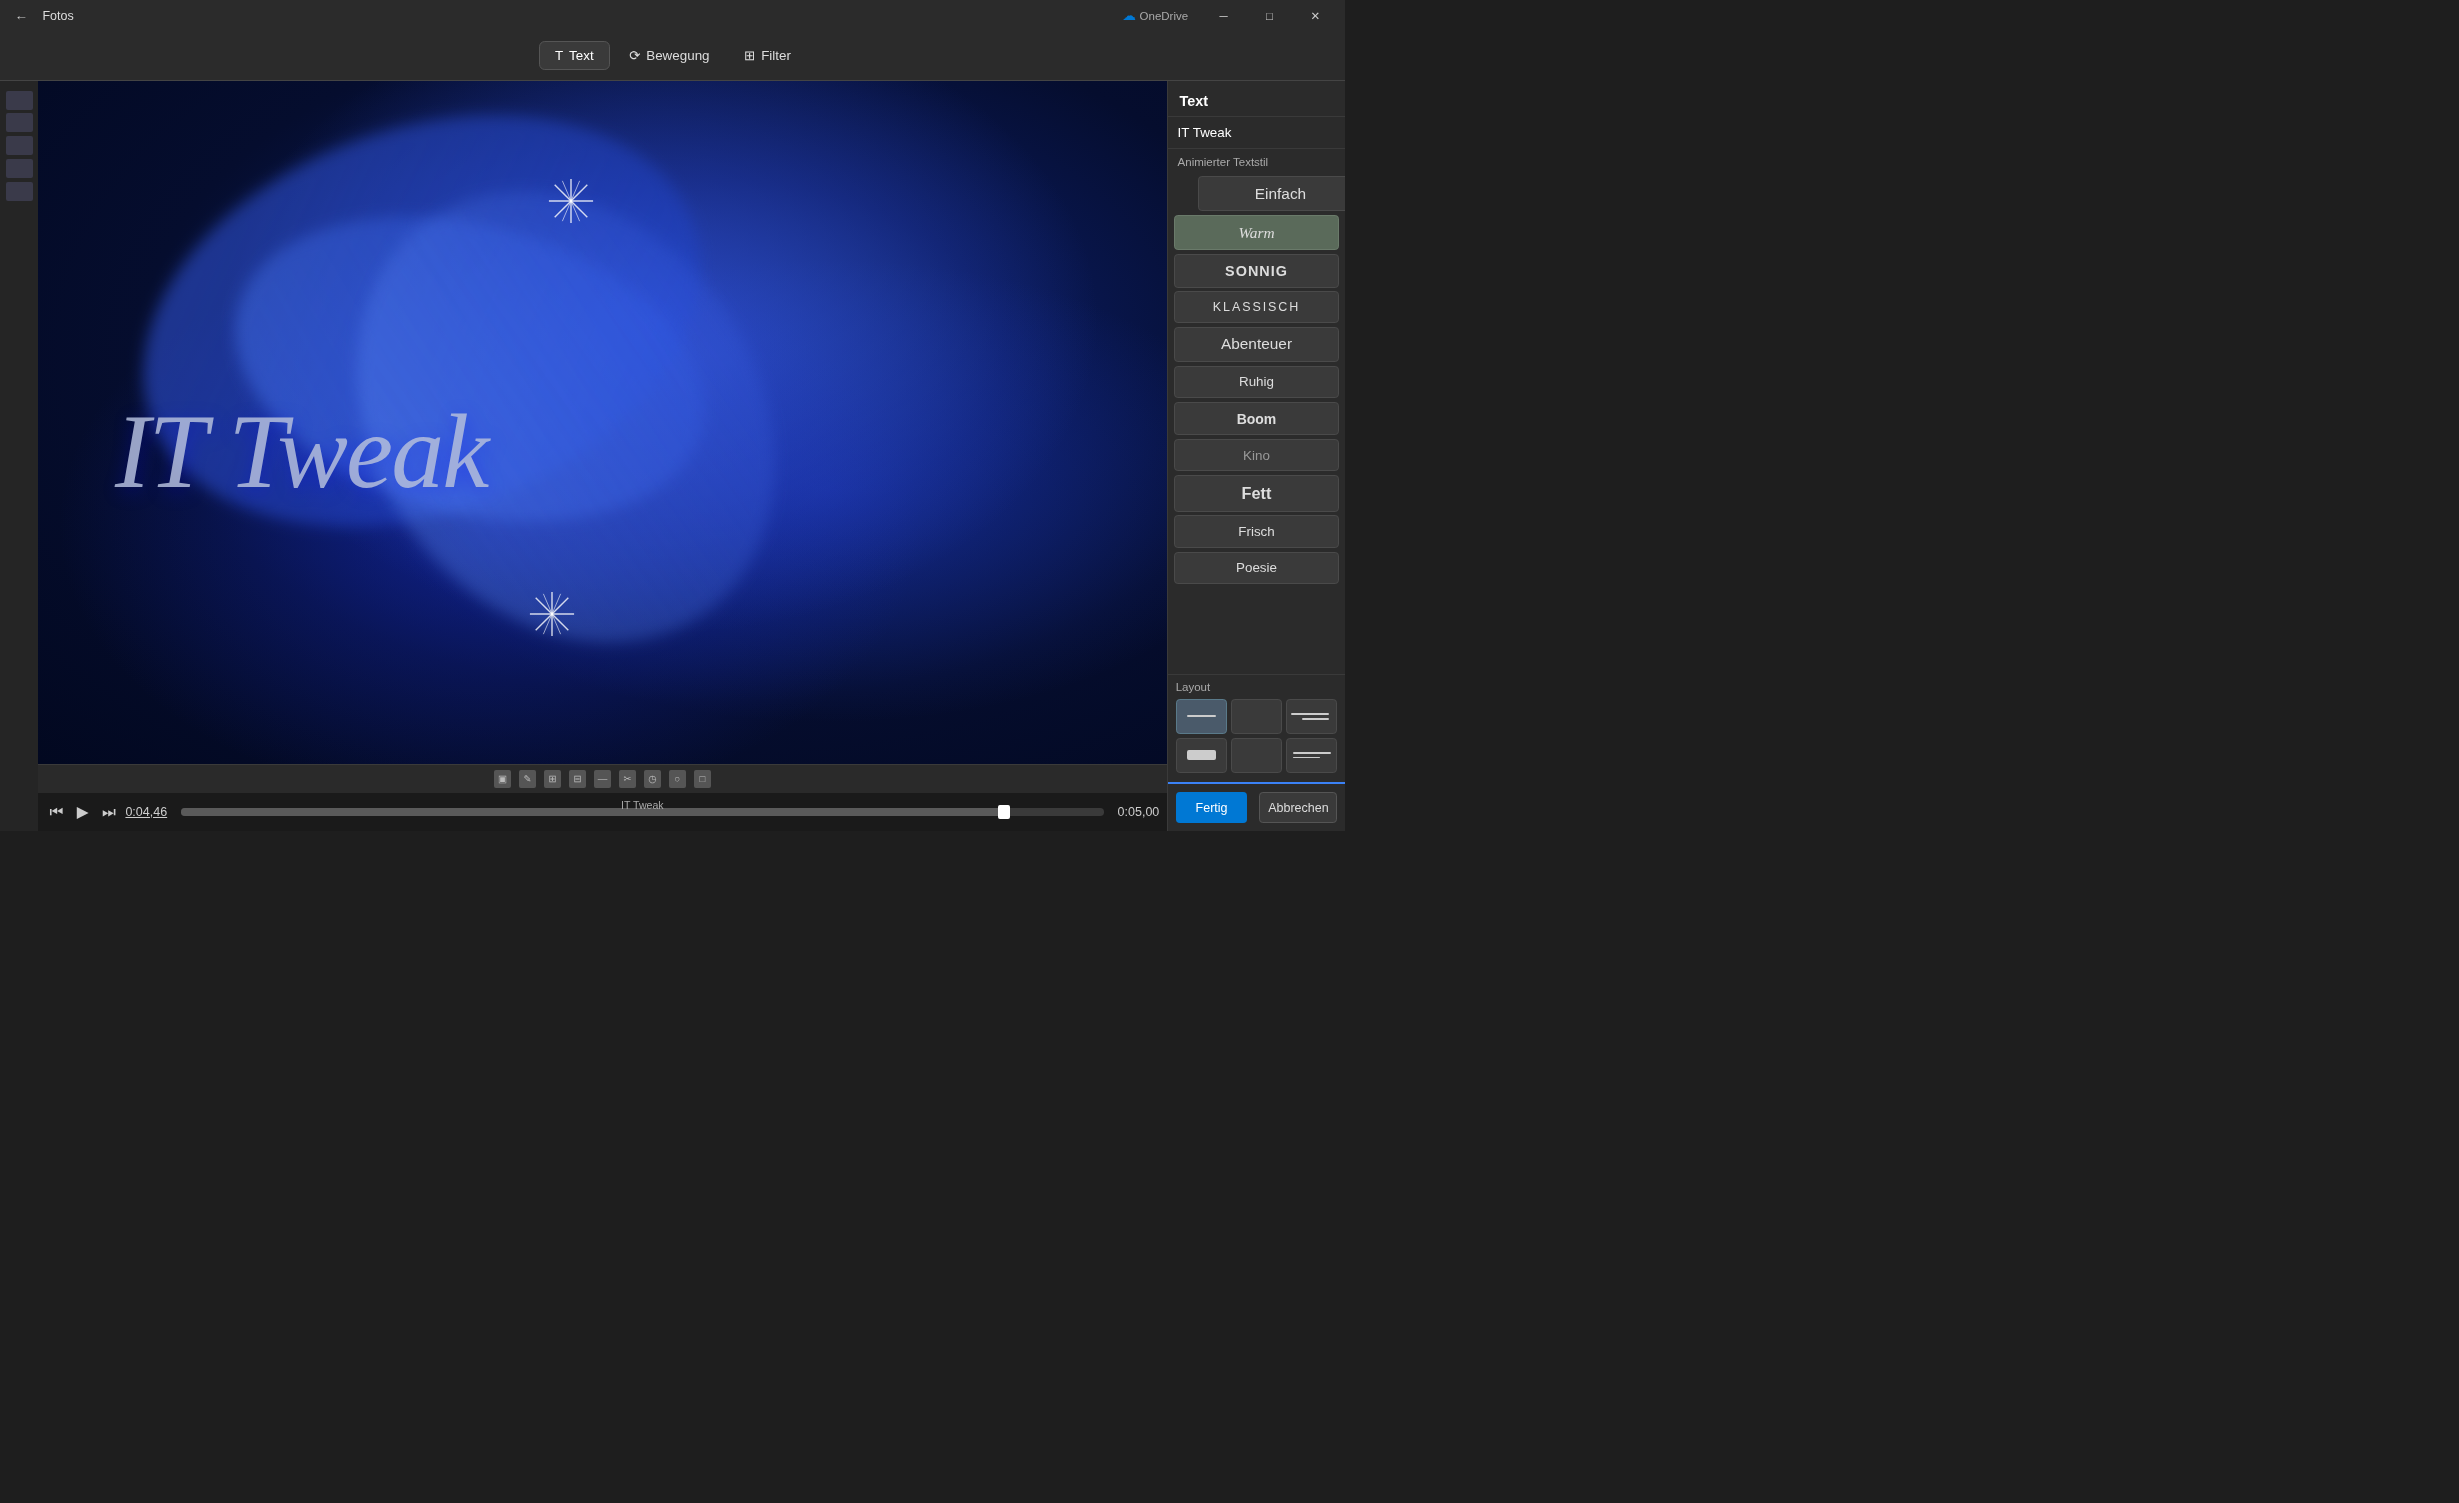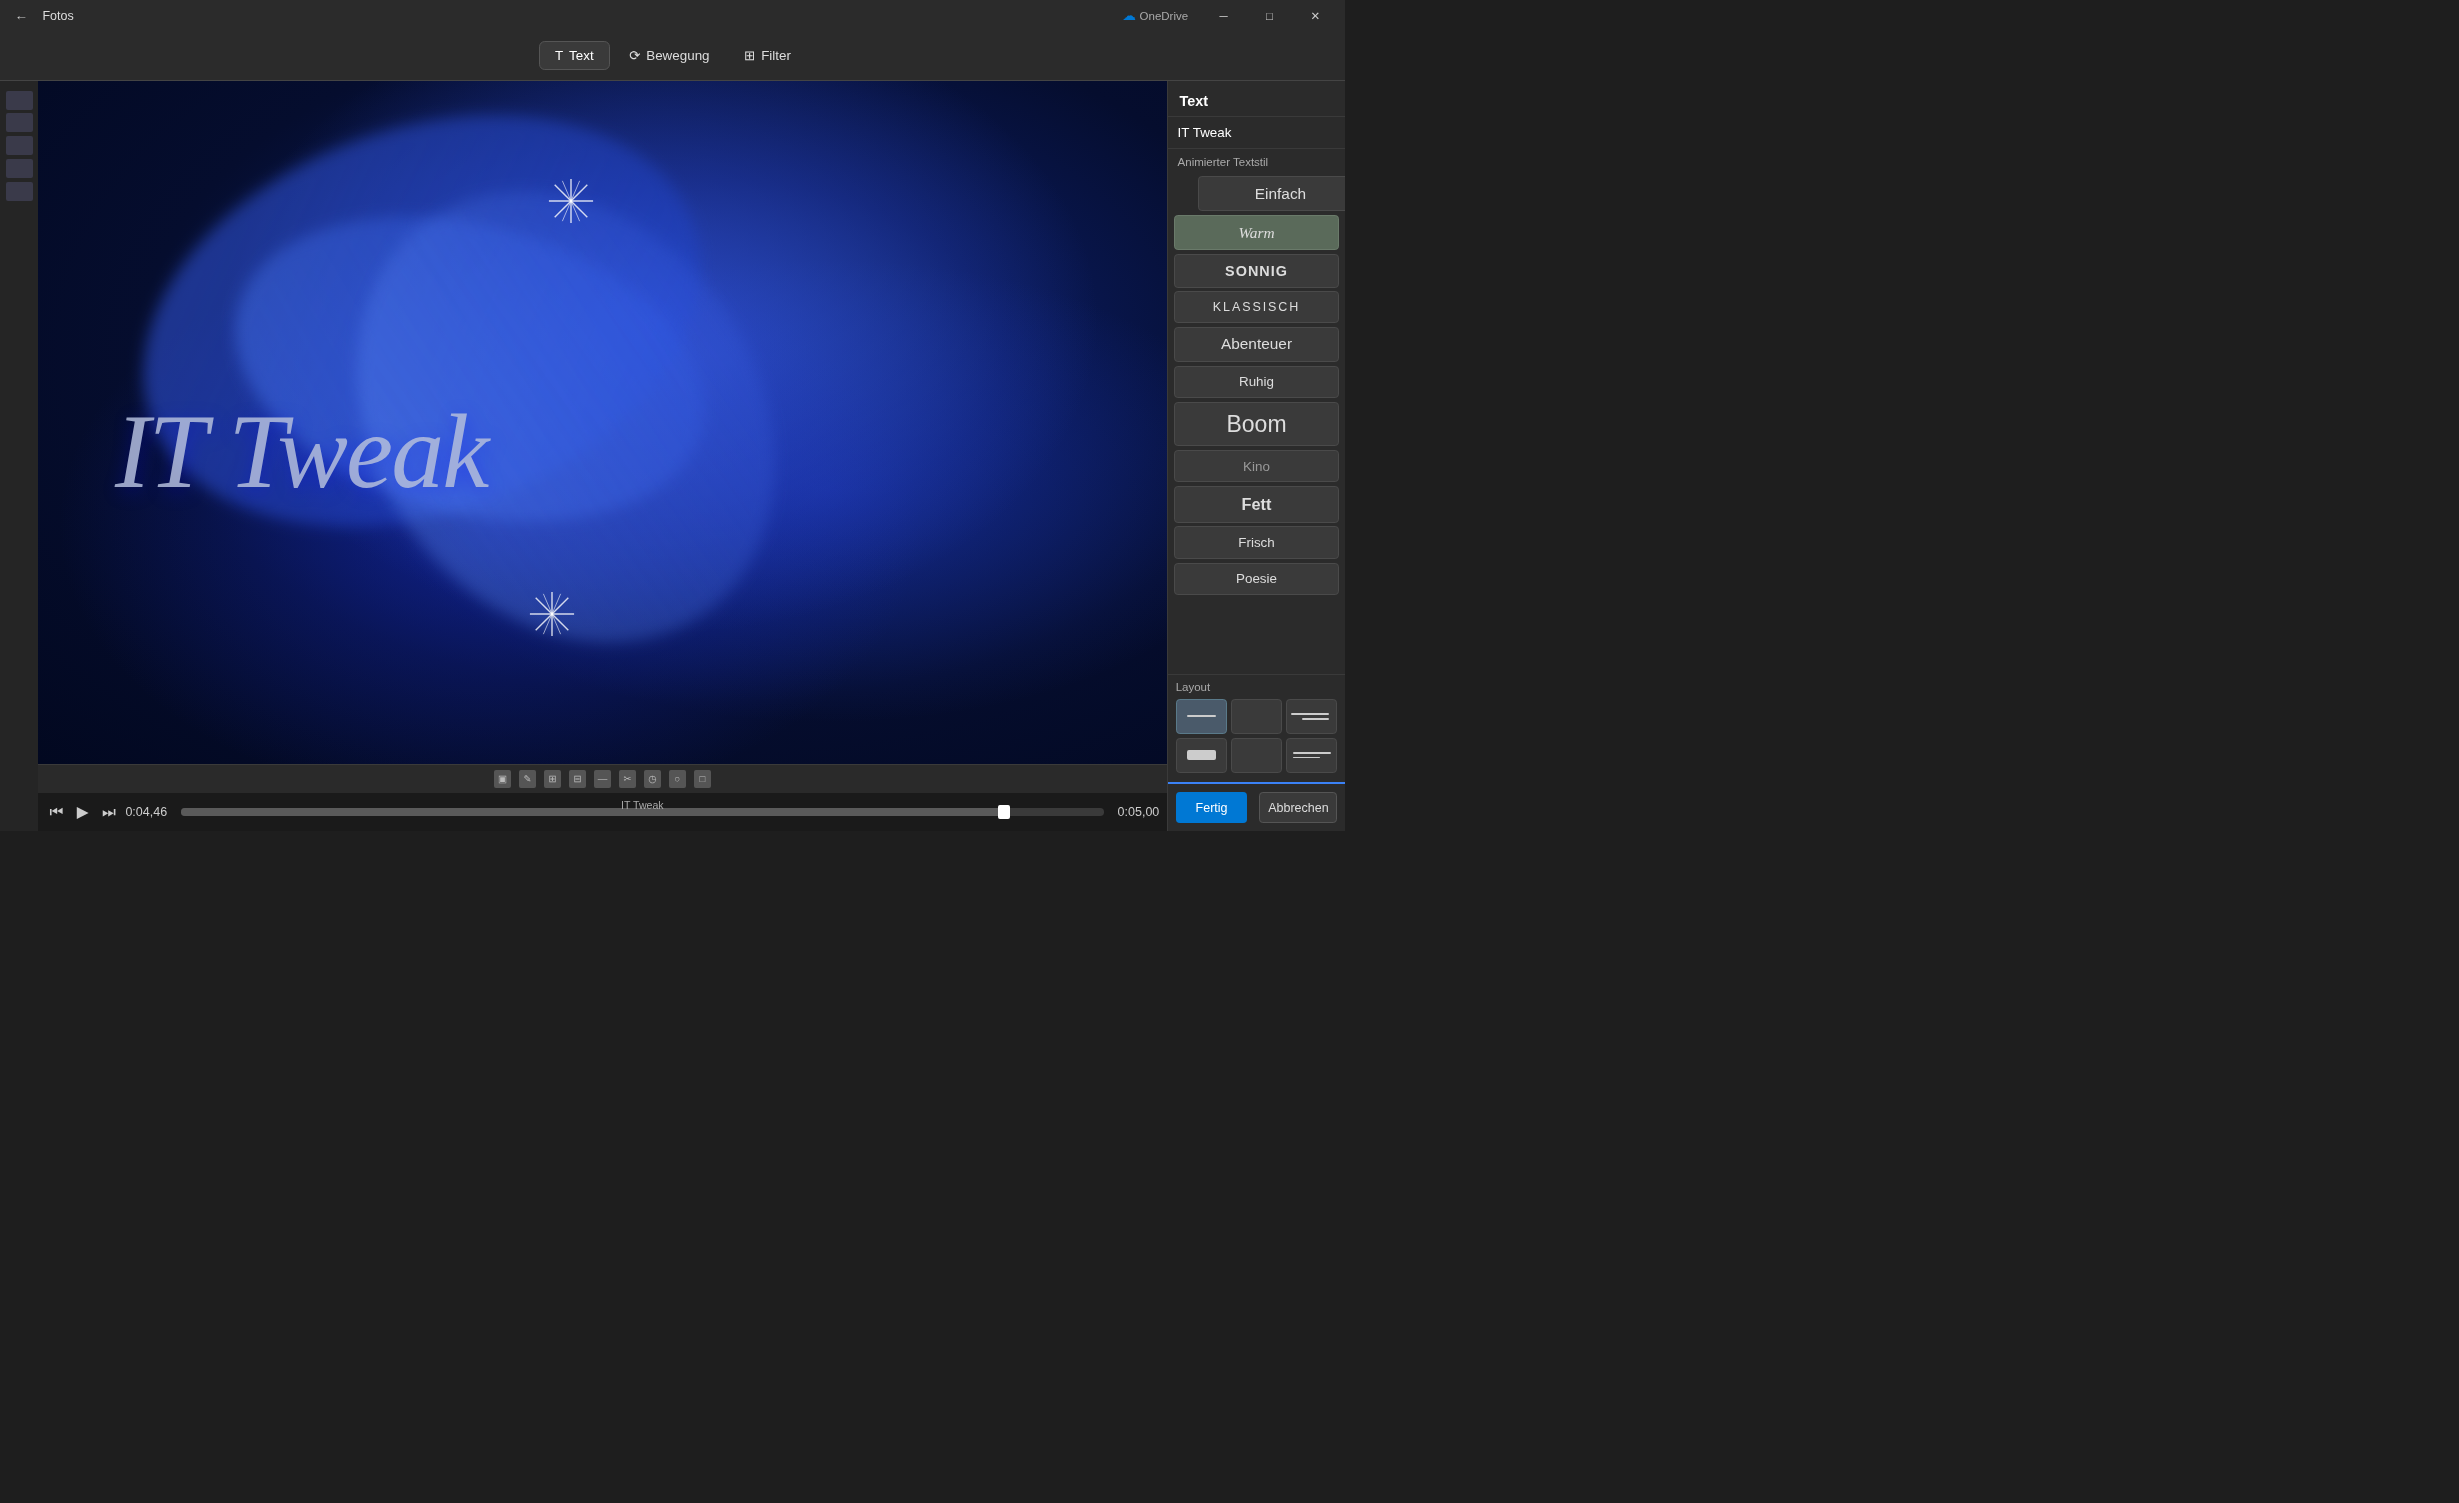--- a/index.html
+++ b/index.html
@@ -248,20 +248,21 @@
       cursor: pointer;
       font-size: 15.4px;
       padding: 1.9px 3.8px;
       display: flex;
       align-items: center;
     }
     .time-display {
       font-size: 12.5px;
       color: #ccc;
       min-width: 46px;
+      text-decoration: underline;
     }
     .timeline-track {
       flex: 1;
       height: 7.7px;
       background: #3a3a3a;
       border-radius: 3.8px;
       position: relative;
       margin: 0 3.8px;
     }
     .timeline-progress {
@@ -362,21 +363,21 @@
       font-family: 'Georgia', cursive;
       font-style: italic;
       font-size: 15.4px;
       background: #5a6a5a;
       border-color: #6a7a6a;
     }
     .style-item.sonnig { font-weight: 900; font-size: 14.4px; letter-spacing: 1px; }
     .style-item.klassisch { letter-spacing: 1.9px; font-size: 12.5px; text-transform: uppercase; }
     .style-item.abenteuer { font-size: 15.4px; }
     .style-item.ruhig { font-size: 13.4px; }
-    .style-item.boom { font-weight: 400; font-size: 23px; }
+    .style-item.boom { font-weight: 700; font-size: 14px; }
     .style-item.kino { font-size: 13.4px; color: #999; }
     .style-item.fett { font-weight: 900; font-size: 16.3px; }
     .style-item.frisch { font-size: 13.4px; }
     .style-item.poesie { font-size: 13.4px; }
 
     
     .layout-section {
       padding: 5.8px 7.7px;
       border-top: 1px solid #3a3a3a;
       margin-top: 24px;

